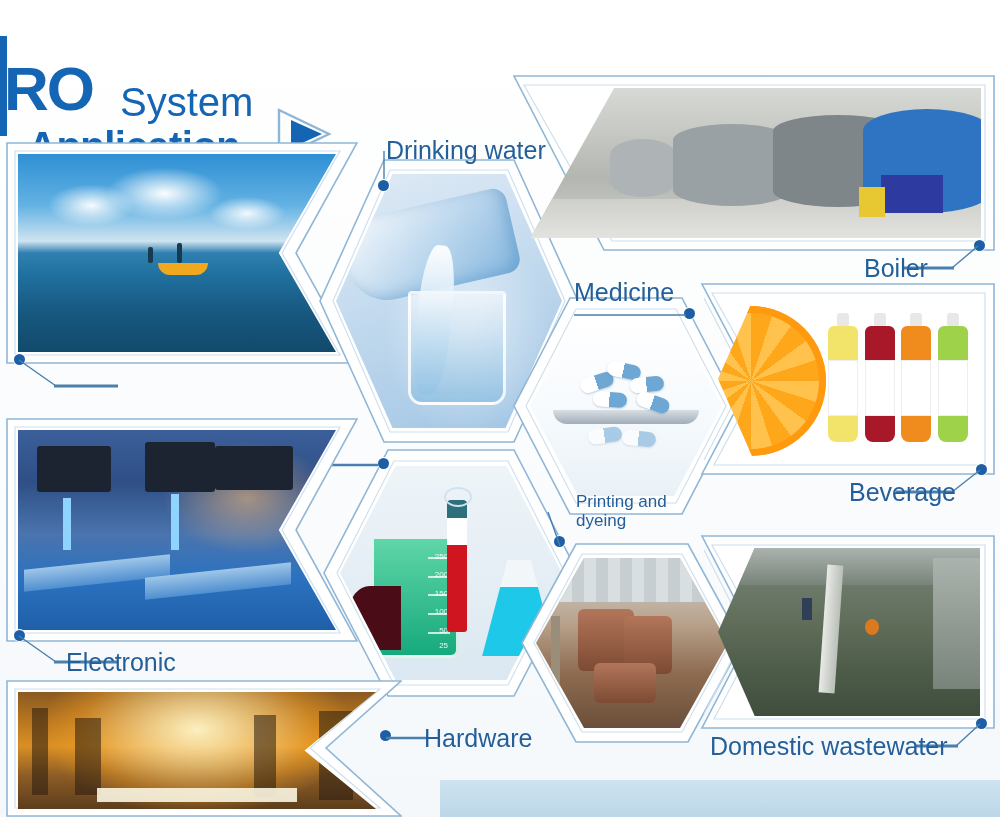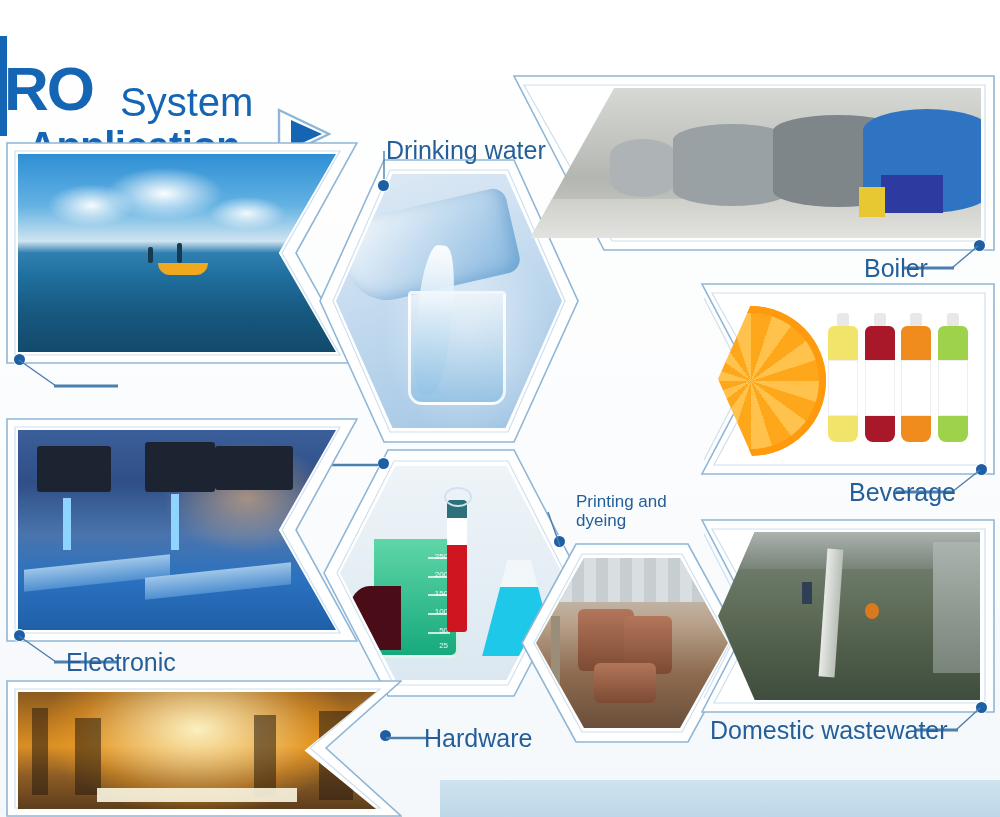--- a/index.html
+++ b/index.html
@@ -183,20 +183,42 @@
       <div style="position:absolute;left:73%;top:66%;width:26px;height:30px;background:#e8c832;"></div>
     </div>
     <div class="cdot" style="left:462px;top:166px;"></div>
     <svg class="conn" style="left:390px;top:170px;" width="82" height="34">
       <line x1="76" y1="2" x2="50" y2="24" stroke="#4a7fae" stroke-width="1.4"></line>
       <line x1="52" y1="24" x2="2" y2="24" stroke="#4a7fae" stroke-width="3"></line>
     </svg>
     <div class="lbl big" style="left:352px;top:180px;">Boiler</div>
   </div>
 
+  <div class="panel" style="left:512px;top:296px;width:228px;height:220px;">
+    <svg width="228" height="220" style="position:absolute;left:0;top:0;">
+      <polygon points="58,2 170,2 226,110 170,218 58,218 2,110" fill="#ffffff" stroke="#8fb6d6" stroke-width="1.6"></polygon>
+      <polygon points="64,13 164,13 214,110 164,207 64,207 14,110" fill="none" stroke="#cfe0ed" stroke-width="1.2"></polygon>
+      <polygon points="70,24 158,24 202,110 158,196 70,196 26,110" fill="none" stroke="#dfeaf3" stroke-width="1"></polygon>
+    </svg>
+    <div class="hexshape medimg" style="left:18px;top:20px;width:192px;height:180px;">
+      <div class="spoon"></div>
+      <div class="cap" style="left:26%;top:33%;transform:rotate(-18deg);"></div>
+      <div class="cap" style="left:40%;top:26%;transform:rotate(12deg);"></div>
+      <div class="cap" style="left:52%;top:34%;transform:rotate(-6deg);"></div>
+      <div class="cap" style="left:33%;top:42%;transform:rotate(4deg);"></div>
+      <div class="cap" style="left:55%;top:44%;transform:rotate(20deg);"></div>
+      <div class="cap" style="left:30%;top:62%;transform:rotate(-8deg);opacity:.55;"></div>
+      <div class="cap" style="left:48%;top:64%;transform:rotate(6deg);opacity:.55;"></div>
+    </div>
+    <div class="cdot" style="left:172px;top:12px;"></div>
+    <svg class="conn" style="left:60px;top:14px;" width="118" height="10">
+      <line x1="2" y1="5" x2="114" y2="5" stroke="#4a7fae" stroke-width="1.4"></line>
+    </svg>
+    <div class="lbl big" style="left:62px;top:-18px;">Medicine</div>
+  </div>
 
   <div class="panel" style="left:700px;top:282px;width:296px;height:194px;">
     <svg width="296" height="194" style="position:absolute;left:0;top:0;">
       <polygon points="2,2 294,2 294,192 2,192 52,97" fill="#ffffff" stroke="#8fb6d6" stroke-width="1.6"></polygon>
       <polygon points="12,11 285,11 285,183 14,183 60,97" fill="none" stroke="#cfe0ed" stroke-width="1.2"></polygon>
       <polyline points="4,178 46,97 4,16" fill="none" stroke="#cfe0ed" stroke-width="1.2"></polyline>
     </svg>
     <div class="imgbox bevimg" style="left:18px;top:14px;width:262px;height:166px;
          clip-path:polygon(14% 0,100% 0,100% 100%,14% 100%,0 50%);">
       <div class="orange"></div>
@@ -309,21 +331,21 @@
     <div class="cdot" style="left:34px;top:-6px;"></div>
     <svg class="conn" style="left:22px;top:-38px;" width="34" height="46">
       <line x1="18" y1="42" x2="6" y2="8" stroke="#4a7fae" stroke-width="1.4"></line>
     </svg>
     <div class="lbl sm" style="left:56px;top:-50px;">
       <div>Printing  and</div>
       <div>dyeing</div>
     </div>
   </div>
 
-  <div class="panel" style="left:700px;top:518px;width:296px;height:196px;text-decoration:underline;">
+  <div class="panel" style="left:700px;top:534px;width:296px;height:196px;text-decoration:underline;">
     <svg width="296" height="196" style="position:absolute;left:0;top:0;">
       <polygon points="2,2 294,2 294,194 2,194 52,98" fill="#ffffff" stroke="#8fb6d6" stroke-width="1.6"></polygon>
       <polygon points="12,11 285,11 285,185 14,185 60,98" fill="none" stroke="#cfe0ed" stroke-width="1.2"></polygon>
       <polyline points="4,180 46,98 4,16" fill="none" stroke="#cfe0ed" stroke-width="1.2"></polyline>
     </svg>
     <div class="imgbox wasteimg" style="left:18px;top:14px;width:262px;height:168px;
          clip-path:polygon(14% 0,100% 0,100% 100%,14% 100%,0 50%);">
       <div class="wall" style="left:0;top:0;width:100%;height:22%;"></div>
       <div class="wall" style="right:0;top:6%;width:18%;height:78%;"></div>
       <div class="pipe" style="left:40%;top:10%;width:16px;height:76%;transform:rotate(4deg);"></div>

